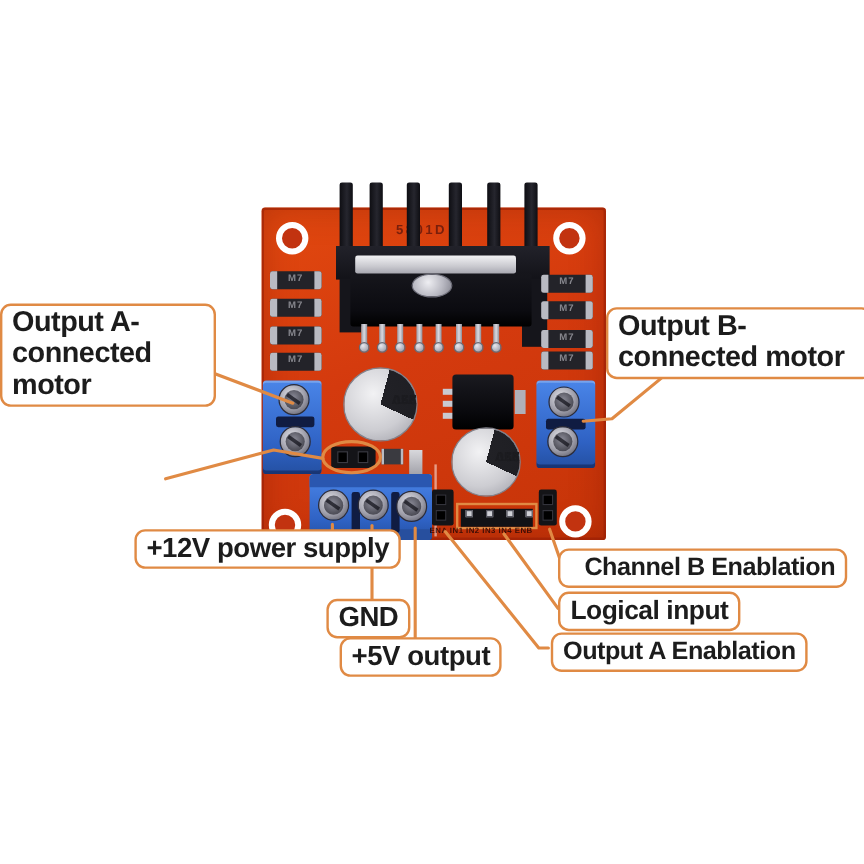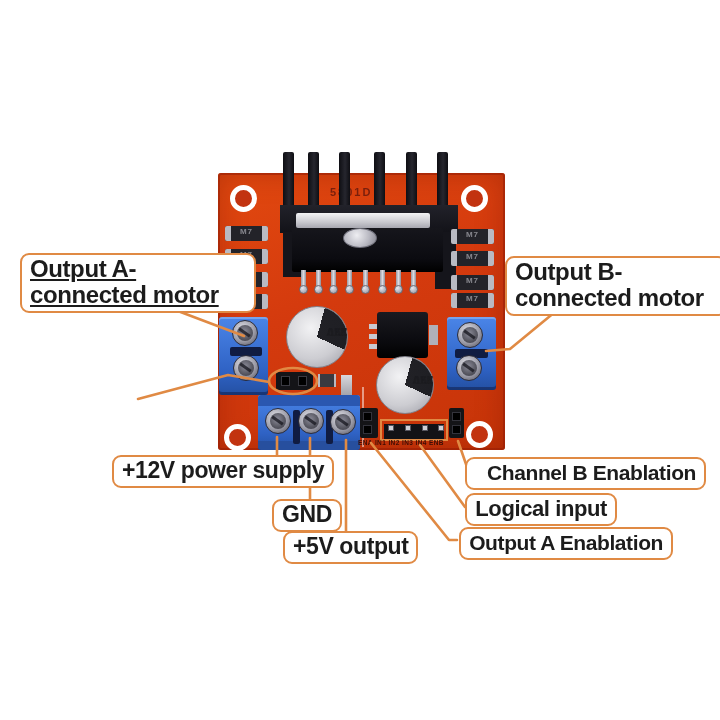--- a/index.html
+++ b/index.html
@@ -97,24 +97,24 @@
   .silkline{left:144px;top:214px;width:2px;height:60px;background:rgba(255,255,255,.5);z-index:2;}
 
   
   #lines{left:0;top:0;width:720px;height:720px;z-index:6;pointer-events:none;}
 
   
   .callout{z-index:10;background:#ffffff;border:2.5px solid #e08a44;border-radius:9px;
            color:#1c1c1c;font-weight:bold;letter-spacing:-.4px;padding:1px 8px 3px;}
   .two{font-size:24px;line-height:26px;}
   .one{font-size:21px;line-height:25px;white-space:nowrap;text-align:center;}
-  .lab-out-a{left:20px;top:253px;width:236px;text-decoration:underline;}
+  .lab-out-a{left:0;top:253px;width:180px;}
   .lab-out-b{left:505px;top:256px;width:222px;}
   .lab-5ven{left:8px;top:396px;width:166px;font-size:23px;line-height:26px;}
-  .lab-12v{left:112px;top:455px;font-size:23px;}
+  .lab-12v{left:112px;top:441px;font-size:23px;}
   .lab-gnd{left:272px;top:499px;font-size:23px;}
   .lab-5vo{left:283px;top:531px;font-size:23px;text-align:right;}
   .lab-chb{right:14px;top:457px;padding-left:20px;}
   .lab-log{right:103px;top:493px;font-size:22px;}
   .lab-cha{right:47px;top:527px;}
 </style>
 </head>
 <body>
 
 <div id="stage">

